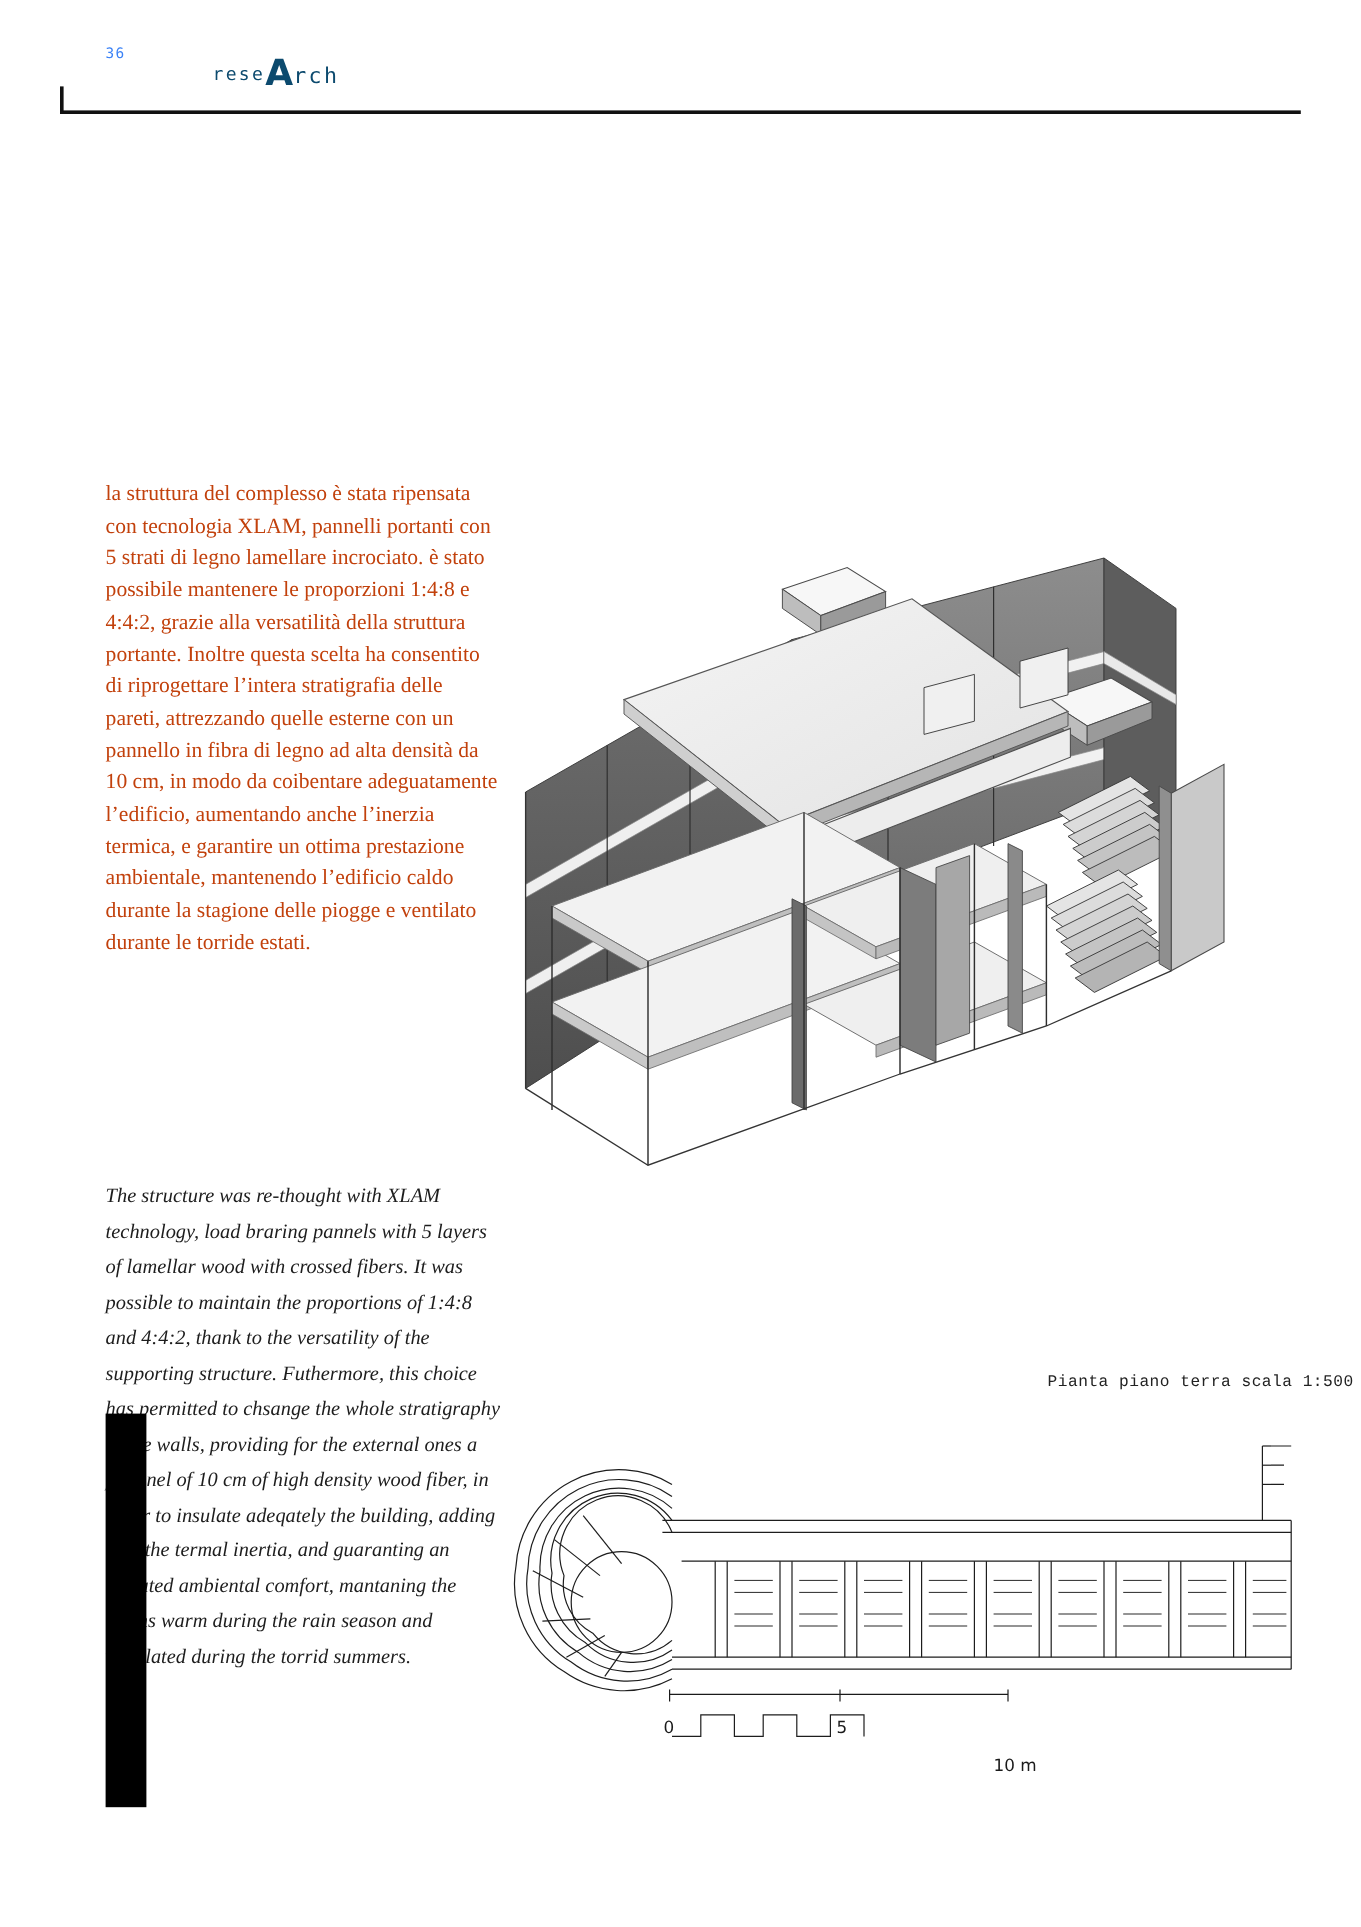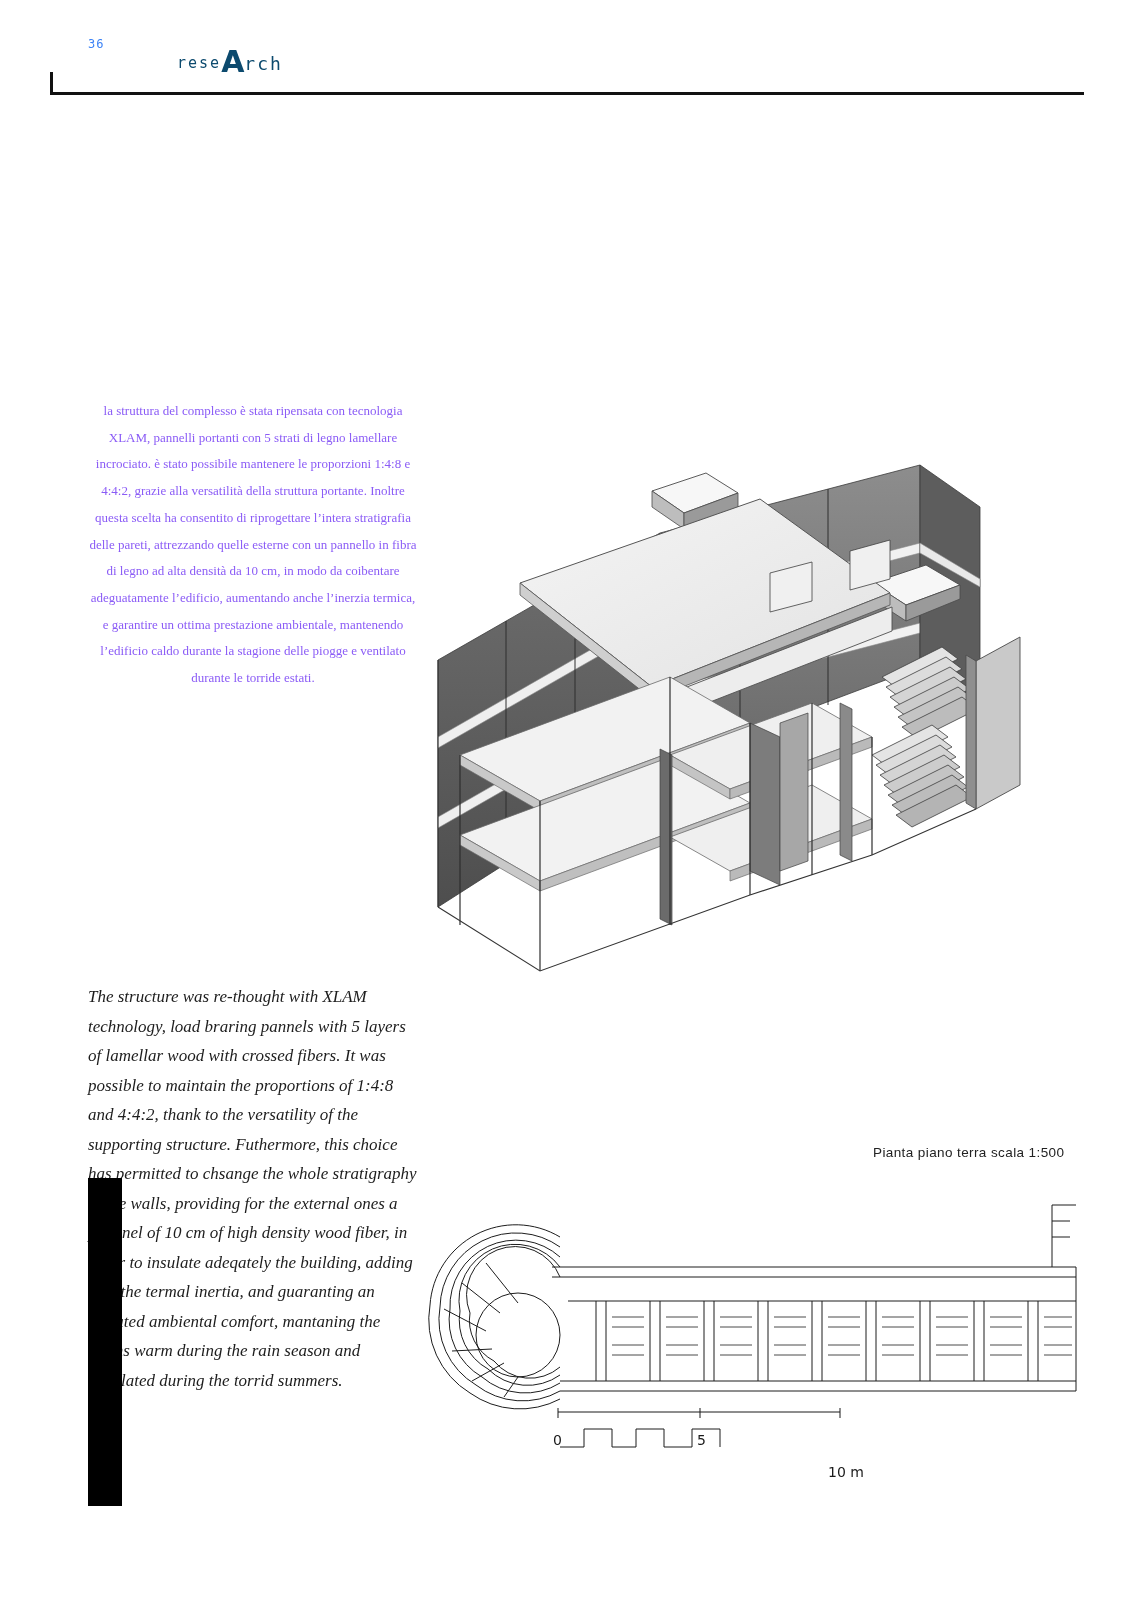--- a/index.html
+++ b/index.html
@@ -77,25 +77,24 @@
     height: 23px;
     background: #111111;
   }
 
   
   .col-it {
     position: absolute;
     left: 88px;
     top: 398px;
     width: 330px;
-    font-size: 13px;
+    font-size: 18px;
     line-height: 26.7px;
-    color: #8b5cf6;
+    color: #c2410c;
     font-family: "Liberation Serif", serif;
-    text-align: center;
   }
   .col-it p { margin: 0; }
 
   .col-en {
     position: absolute;
     left: 88px;
     top: 982px;
     width: 330px;
     font-size: 17px;
     line-height: 29.5px;
@@ -122,21 +121,21 @@
     top: 455px;
     width: 640px;
     height: 520px;
   }
 
   
   .plan-caption {
     position: absolute;
     left: 873px;
     top: 1145px;
-    font-family: Liberation Sans, sans-serif;
+    font-family: Liberation Mono, monospace;
     font-size: 13.5px;
     letter-spacing: 0.4px;
     color: #222222;
     white-space: nowrap;
   }
 
   
   .plan {
     position: absolute;
     left: 400px;

